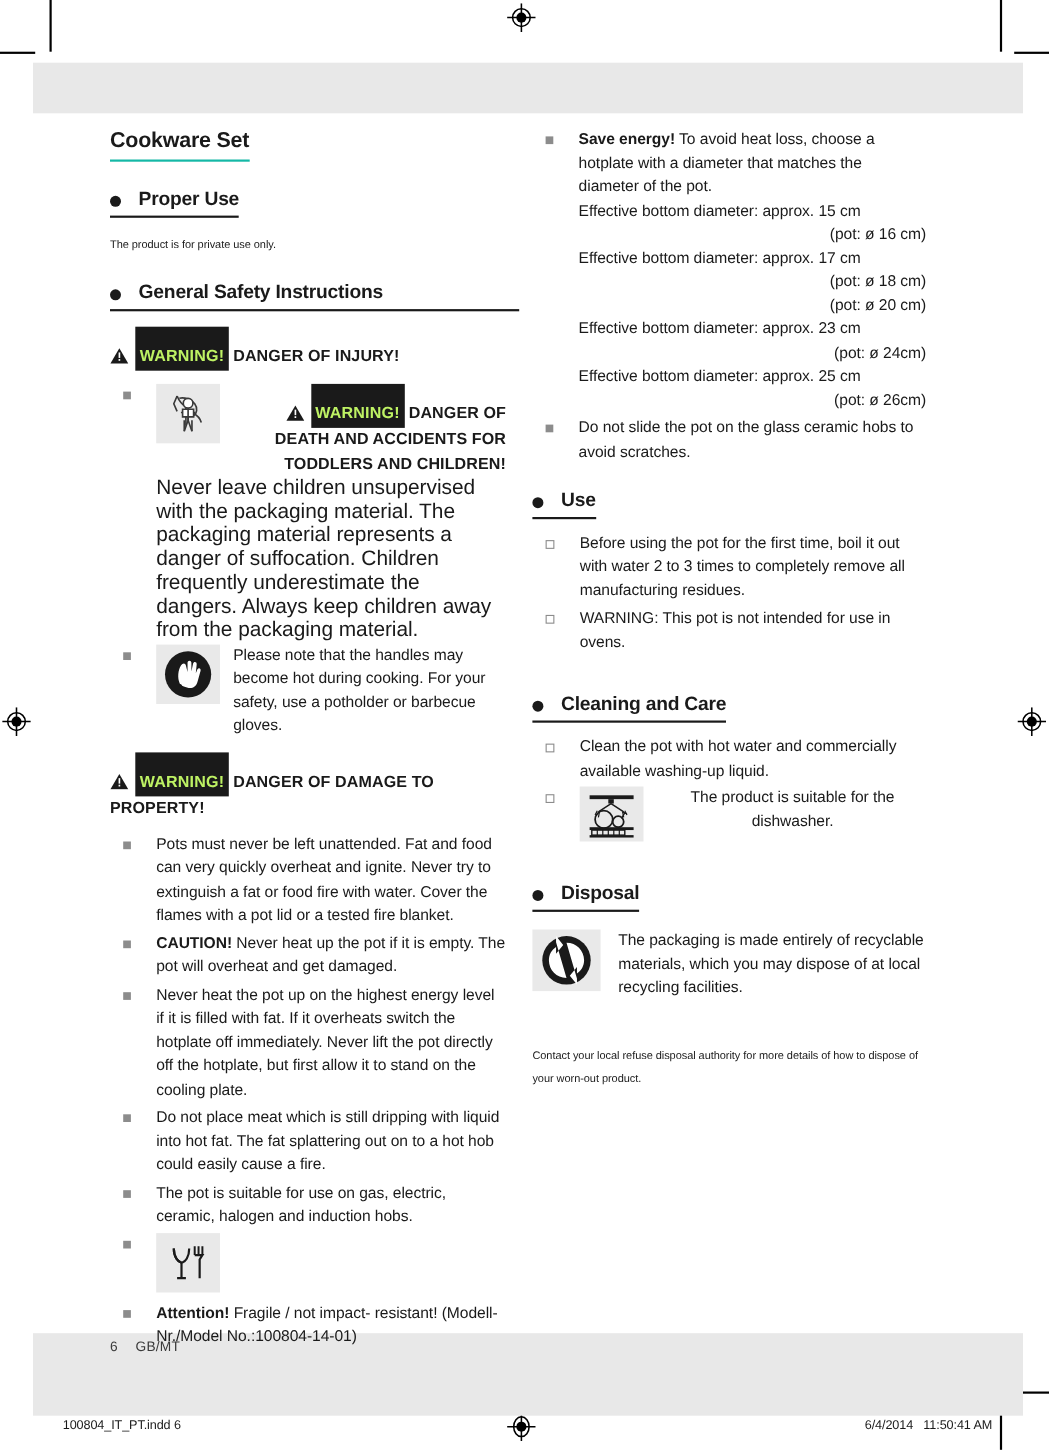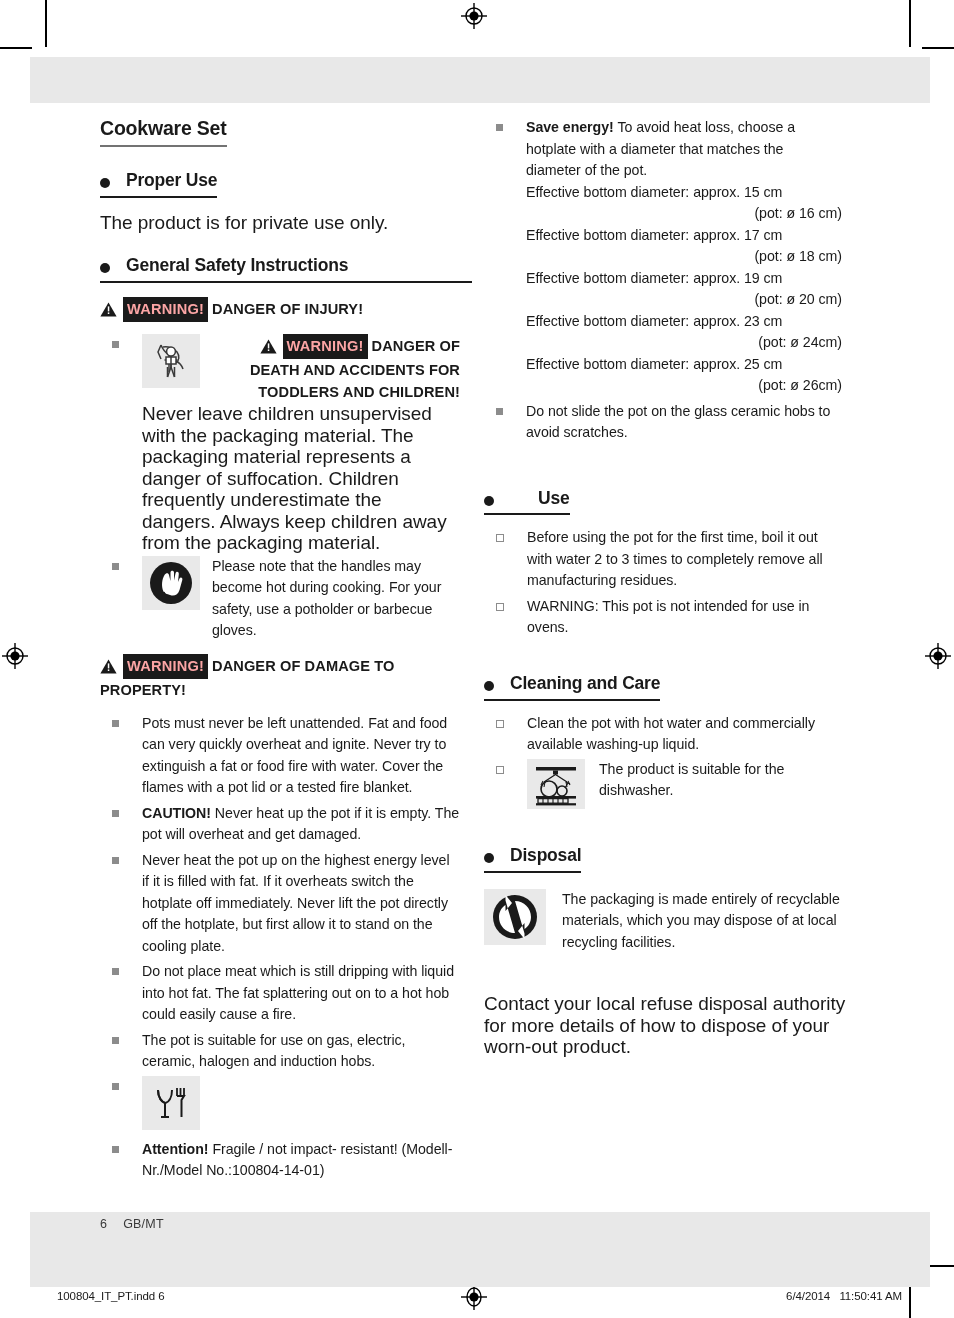--- a/index.html
+++ b/index.html
@@ -20,39 +20,39 @@
   .regmark svg{display:block;}
 
   
   .content{position:absolute;left:0;top:103px;width:954px;}
   .col{position:absolute;top:0;}
   .col-left{left:100px;width:372px;}
   .col-right{left:484px;width:370px;}
 
   h1.doc-title{
     font-size:19.5px;font-weight:bold;margin:0;padding:0 0 5px 0;
-    letter-spacing:-0.2px;display:inline-block;border-bottom:2px solid #737373;
+    letter-spacing:-0.2px;display:inline-block;border-bottom:2px solid #14b8a6;
   }
   .title-wrap{padding-top:14px;}
 
   .section-head{
     display:flex;align-items:flex-start;margin-top:23px;
     border-bottom:2px solid #1a1a1a;padding-bottom:4px;width:100%;
   }
   .section-head.fit{width:auto;display:inline-flex;}
   .dot{
     width:10px;height:10px;border-radius:50%;background:#1a1a1a;
     margin:8px 16px 0 0;flex:0 0 auto;
   }
   .section-head h2{
     font-size:17.5px;font-weight:bold;margin:0;letter-spacing:-0.2px;line-height:1.25;
   }
 
   p.body{
-    font-size:19px;line-height:21.5px;margin:14px 0 0 0;letter-spacing:-0.05px;
+    font-size:10px;line-height:21.5px;margin:14px 0 0 0;letter-spacing:-0.05px;
   }
 
   ul.list{list-style:none;margin:12px;padding:0;}
   li.item{
     display:flex;align-items:flex-start;margin-top:4px;
     font-size:14.2px;line-height:21.5px;letter-spacing:-0.05px;
   }
   li.item .bullet{
     width:7px;height:7px;background:#8c8c8c;flex:0 0 auto;
     margin:7px 23px 0 0;
@@ -60,21 +60,21 @@
   li.item .bullet.hollow{background:transparent;border:1px solid #8c8c8c;width:6px;height:6px;}
   li.item .txt{flex:1 1 auto;}
   b{font-weight:bold;}
 
   
   .warnline{font-size:14.6px;font-weight:bold;line-height:22px;letter-spacing:0.1px;}
   .warn-tri{
     display:inline-block;vertical-align:-3px;width:17px;height:15px;margin-right:6px;
   }
   .warn-tag{
-    display:inline-block;background:#1a1a1a;color:#fca5a5;padding:1px 4px 2px 4px;
+    display:inline-block;background:#1a1a1a;color:#bef264;padding:16px 4px 2px 4px;
     font-weight:bold;letter-spacing:0.2px;margin-right:4px;
   }
 
   
   .icon-tile{
     background:#e9e9e9;flex:0 0 auto;display:flex;align-items:center;justify-content:center;
   }
   .tile-child{width:58px;height:54px;margin-right:10px;}
   .tile-glove{width:58px;height:54px;margin-right:12px;}
   .tile-food{width:58px;height:54px;margin-right:16px;}
@@ -290,35 +290,34 @@
       <ul class="list" style="margin-top:14px;">
         <li class="item">
           <span class="bullet"></span>
           <span class="txt">
             <b class="inline">Save energy!</b>
             <span class="inline">To avoid heat loss, choose a hotplate with a diameter that matches the diameter of the pot.</span>
             <span style="display:block;">Effective bottom diameter: approx. 15 cm</span>
             <span class="pot-line" style="display:block;">(pot: ø 16 cm)</span>
             <span style="display:block;">Effective bottom diameter: approx. 17 cm</span>
             <span class="pot-line" style="display:block;">(pot: ø 18 cm)</span>
-            <span style="display:block;">Effective bottom diameter: approx. 19 cm</span>
             <span class="pot-line" style="display:block;">(pot: ø 20 cm)</span>
             <span style="display:block;">Effective bottom diameter: approx. 23 cm</span>
             <span class="pot-line" style="display:block;">(pot: ø 24cm)</span>
             <span style="display:block;">Effective bottom diameter: approx. 25 cm</span>
             <span class="pot-line" style="display:block;">(pot: ø 26cm)</span>
           </span>
         </li>
         <li class="item">
           <span class="bullet"></span>
           <span class="txt">Do not slide the pot on the glass ceramic hobs to avoid scratches.</span>
         </li>
       </ul>
 
-      <div class="section-head fit" style="margin-top:32px;gap:28px;">
+      <div class="section-head fit" style="margin-top:10px;">
         <span class="dot"></span>
         <h2>Use</h2>
       </div>
 
       <ul class="list" style="margin-top:12px;">
         <li class="item">
           <span class="bullet hollow"></span>
           <span class="txt">Before using the pot for the first time, boil it out with water 2 to 3 times to completely remove all manufacturing residues.</span>
         </li>
         <li class="item">
@@ -330,21 +329,21 @@
       <div class="section-head fit" style="margin-top:22px;">
         <span class="dot"></span>
         <h2>Cleaning and Care</h2>
       </div>
 
       <ul class="list" style="margin-top:12px;">
         <li class="item">
           <span class="bullet hollow"></span>
           <span class="txt">Clean the pot with hot water and commercially available washing-up liquid.</span>
         </li>
-        <li class="item" style="margin-top:3px;">
+        <li class="item" style="margin-top:3px;text-align:center;">
           <span class="bullet hollow"></span>
           <span class="txt flowrow">
             <span class="icon-tile tile-dish">
               <svg width="48" height="44" viewBox="0 0 48 44">
                 <rect x="4" y="5" width="40" height="3.5" fill="#1a1a1a"></rect>
                 <rect x="21" y="8.5" width="5" height="4" fill="#1a1a1a"></rect>
                 <path d="M23.5 12.5 L12 20 M23.5 12.5 L35 20" stroke="#1a1a1a" stroke-width="1.3" fill="none"></path>
                 <path d="M11 19 L9 23 M13 20 L12 25 M34 20 L35 25 M36 19 L38 23" stroke="#1a1a1a" stroke-width="1.1" fill="none"></path>
                 <circle cx="17" cy="27" r="8" fill="none" stroke="#1a1a1a" stroke-width="1.6"></circle>
                 <circle cx="30" cy="29" r="5" fill="none" stroke="#1a1a1a" stroke-width="1.6"></circle>

